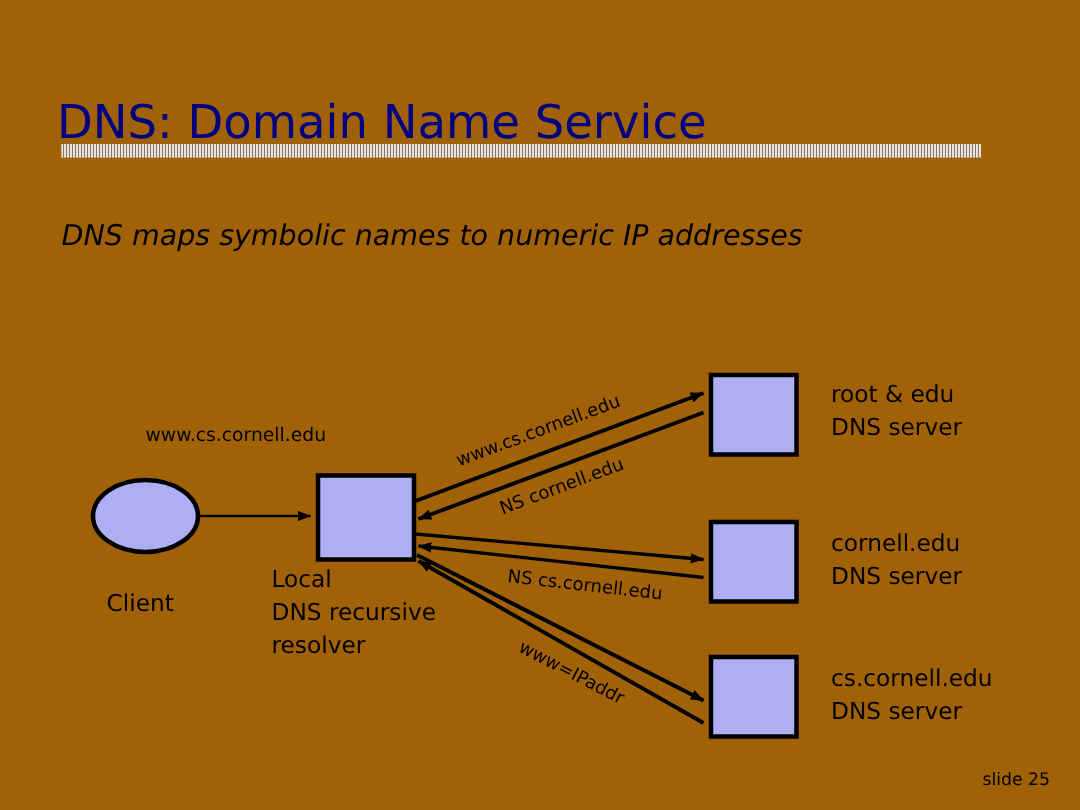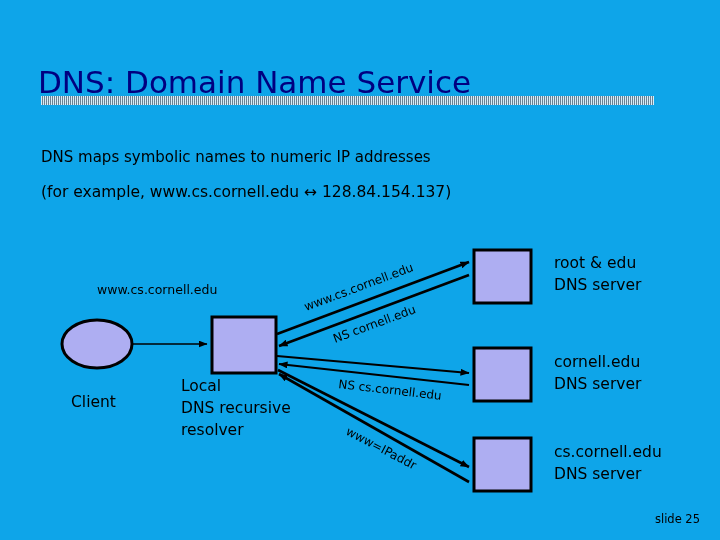--- a/index.html
+++ b/index.html
@@ -15,21 +15,21 @@
     overflow: hidden;
     font-family: "DejaVu Sans", "Liberation Sans", sans-serif;
     -webkit-font-smoothing: antialiased;
   }
 
   .slide {
     position: absolute;
     inset: 0;
     width: 720px;
     height: 540px;
-    background: #0ea5e9;
+    background: #a16207;
   }
 
   
   .slide-title {
     position: absolute;
     left: 38px;
     top: 42px;
     width: 640px;
     font-size: 31px;
     line-height: 38px;
@@ -55,24 +55,25 @@
         rgba(255,255,255,0.55) 0px, rgba(255,255,255,0.55) 1px,
         rgba(90,90,100,0.55) 1px, rgba(90,90,100,0.55) 2px);
     opacity: 0.85;
   }
 
   
   .body-line-1 {
     position: absolute;
     left: 41px;
     top: 145px;
-    font-size: 15px;
+    font-size: 19px;
     line-height: 24px;
     color: #000000;
     white-space: nowrap;
+    font-style: italic;
   }
   .body-line-2 {
     position: absolute;
     left: 41px;
     top: 182px;
     font-size: 15.5px;
     line-height: 20px;
     color: #000000;
     white-space: nowrap;
   }
@@ -111,21 +112,20 @@
 <body>
 
 <div class="slide">
 
   <h1 class="slide-title">DNS: Domain Name Service</h1>
 
   <div class="title-rule"></div>
 
   <div class="body-line-1">DNS maps symbolic names to numeric IP addresses</div>
 
-  <div class="body-line-2">(for example, www.cs.cornell.edu ↔ 128.84.154.137)</div>
 
   <div class="diagram">
     <svg width="720" height="280" viewBox="0 0 720 280" xmlns="http://www.w3.org/2000/svg">
       <defs>
         <marker id="arrowhead" markerWidth="9" markerHeight="7" refX="8.5" refY="3.5" orient="auto" markerUnits="userSpaceOnUse">
           <polygon points="0 0, 9 3.5, 0 7" fill="#000000"></polygon>
         </marker>
       </defs>
 
       <ellipse cx="97" cy="114" rx="35" ry="24" fill="#aeaef2" stroke="#000000" stroke-width="3"></ellipse>

